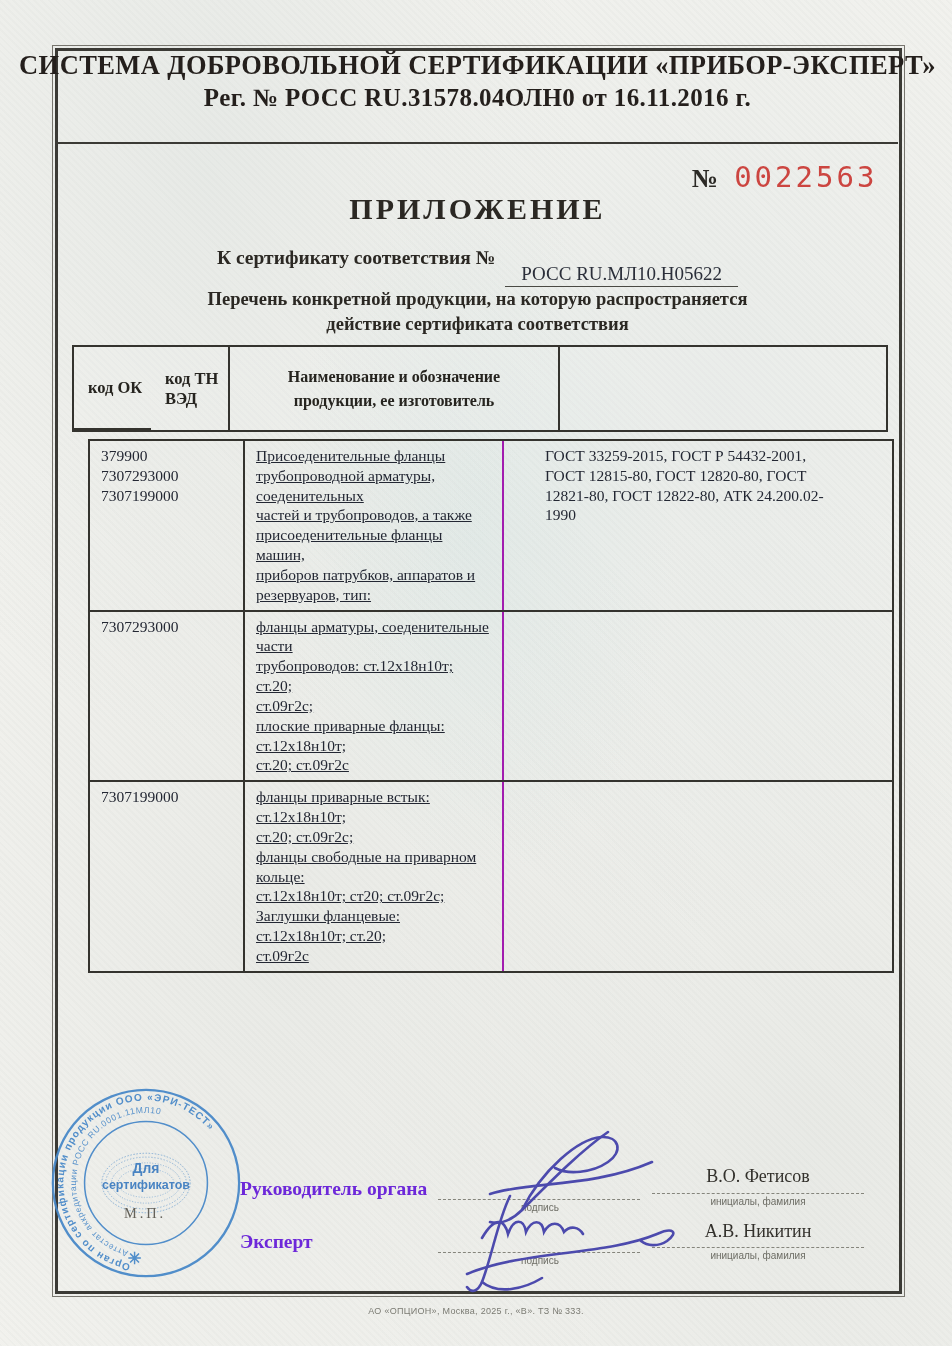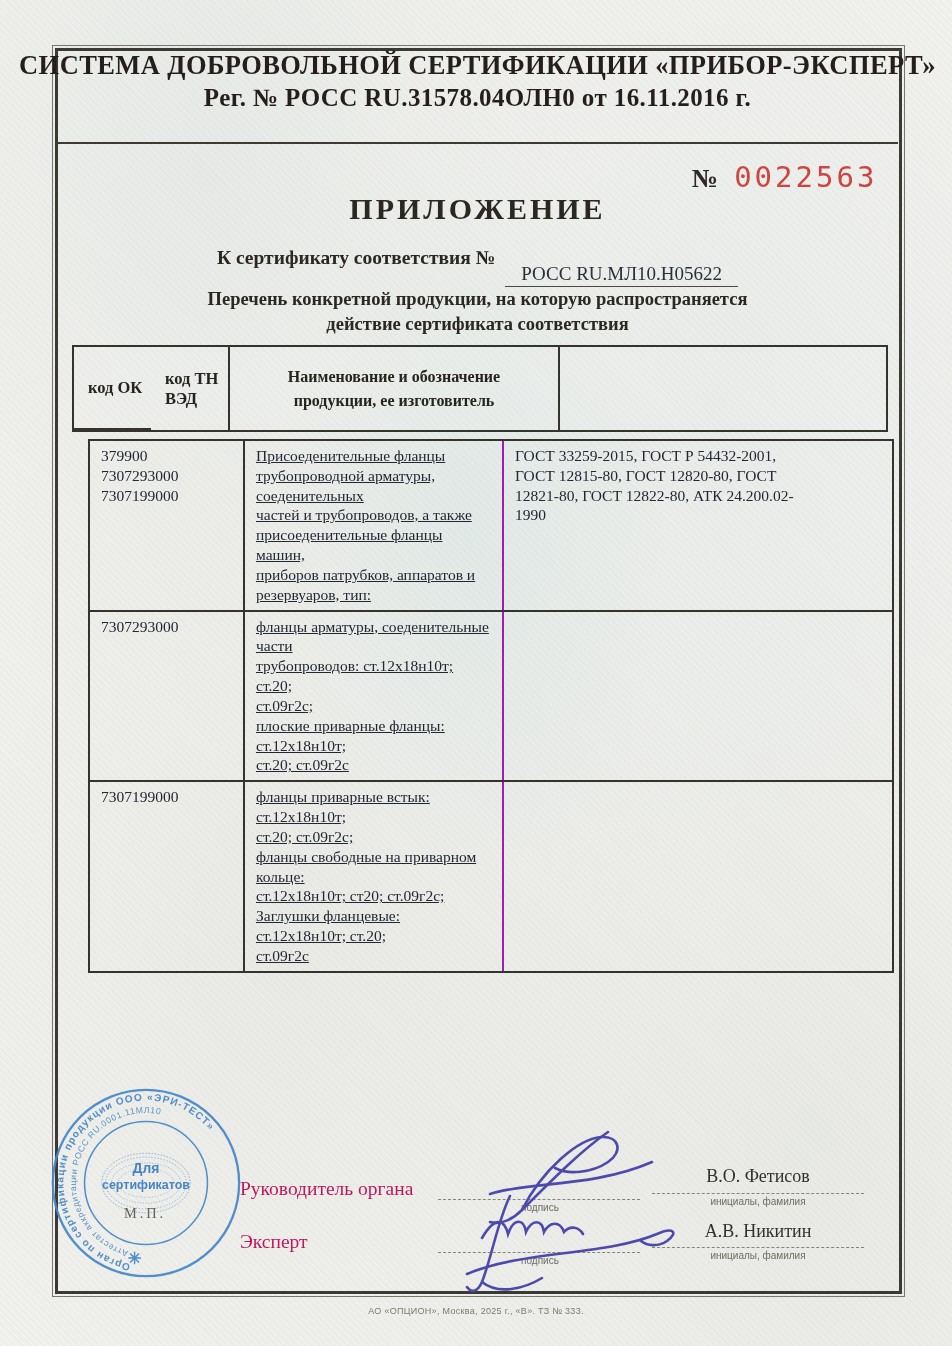--- a/index.html
+++ b/index.html
@@ -53,25 +53,25 @@
              font-size:16px;font-weight:bold;color:#26241f;white-space:pre-line;line-height:1.45;}
 
   
   .tbody{position:absolute;left:88px;top:439px;width:806px;border:2px solid #34332e;box-sizing:border-box;}
   .trow{display:flex;border-bottom:2px solid #34332e;}
   .trow:last-child{border-bottom:none;}
   .td{box-sizing:border-box;padding:5px 10px 5px 11px;font-size:15.5px;color:#232733;
       line-height:1.28;white-space:pre-line;}
   .td-codes{width:155px;border-right:2px solid #34332e;}
   .td-product{width:259px;border-right:2px solid #a21caf;text-decoration:underline;}
-  .td-docs{flex:1;}
+  .td-docs{flex:1;margin-left:30px;}
   .r1{min-height:109px;} .r2{min-height:92px;} .r3{min-height:103px;}
 
   
-  .sig-role{position:absolute;left:240px;font-size:19.5px;font-weight:normal;color:#be185d;}
+  .sig-role{position:absolute;left:240px;font-size:19.5px;font-weight:bold;color:#6d28d9;}
   .role1{top:1178px;} .role2{top:1231px;}
   .sig-line{position:absolute;border-bottom:1.5px dashed #85857c;height:1px;}
   .sline1{left:438px;top:1198px;width:202px;}
   .sline2{left:438px;top:1251px;width:202px;}
   .nline1{left:652px;top:1192px;width:212px;}
   .nline2{left:652px;top:1246px;width:212px;}
   .sig-caption{position:absolute;font-size:10px;color:#6d6d65;font-family:"Liberation Sans",sans-serif;}
   .cap-s1{left:480px;top:1202px;width:120px;text-align:center;}
   .cap-s2{left:480px;top:1255px;width:120px;text-align:center;}
   .cap-n1{left:652px;top:1196px;width:212px;text-align:center;}

